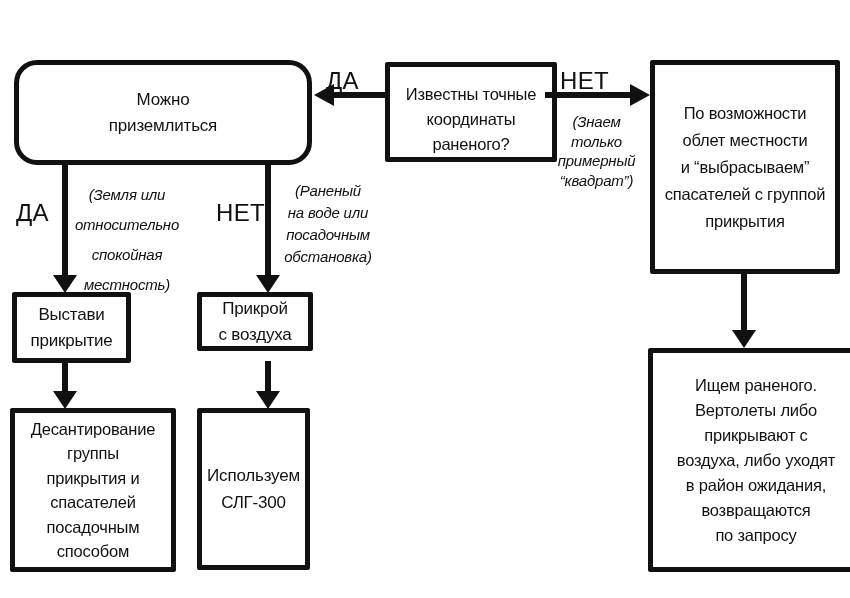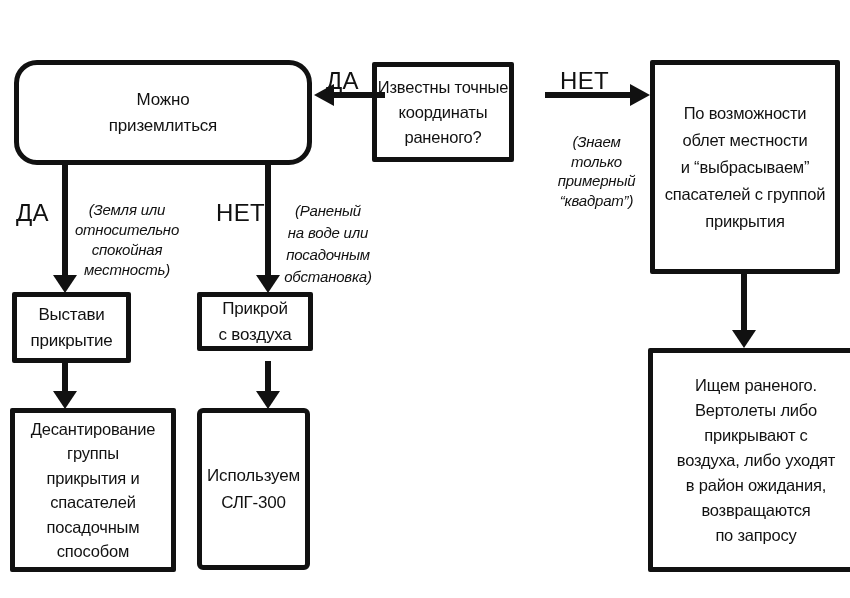--- a/index.html
+++ b/index.html
@@ -82,37 +82,36 @@
     letter-spacing: 0.3px;
   }
   .note {
     position: absolute;
     font-style: italic;
     font-size: 15px;
     line-height: 22px;
     text-align: center;
     white-space: pre-line;
     letter-spacing: -0.2px;
-    margin-top: 20px;
   }
   .note.compact {
     line-height: 19.5px;
   }
 </style>
 </head>
 <body>
 
 <div id="stage">
 
   <div class="node" style="left:14px; top:60px; width:298px; height:105px;border-radius:23px;">
     <div class="node-text">Можно
 приземлиться</div>
   </div>
 
-  <div class="node" style="left:372px; top:62px; width:142px; height:100px;">
+  <div class="node" style="left:385px; top:62px; width:172px; height:100px;align-items:flex-end;">
     <div class="node-text" style="font-size:16.5px; line-height:25px;">Известны точные
 координаты
 раненого?</div>
   </div>
 
   <div class="node" style="left:650px; top:60px; width:190px; height:214px;">
     <div class="node-text small roomy">По возможности
 облет местности
 и “выбрасываем”
 спасателей с группой
@@ -131,21 +130,21 @@
 
   <div class="node" style="left:10px; top:408px; width:166px; height:164px;">
     <div class="node-text tight">Десантирование
 группы
 прикрытия и
 спасателей
 посадочным
 способом</div>
   </div>
 
-  <div class="node" style="left:197px; top:408px; width:113px; height:162px;border-radius:6px;">
+  <div class="node" style="left:197px; top:408px; width:113px; height:162px;">
     <div class="node-text roomy">Используем
 СЛГ-300</div>
   </div>
 
   <div class="node" style="left:648px; top:348px; width:216px; height:224px;">
     <div class="node-text small">Ищем раненого.
 Вертолеты либо
 прикрывают с
 воздуха, либо уходят
 в район ожидания,
@@ -161,21 +160,21 @@
   <div class="tri right" style="left:630px; top:84px;"></div>
   <div class="branch-label" style="left:560px; top:67px; width:55px;">НЕТ</div>
   <div class="note compact" style="left:544px; top:112px; width:105px;">(Знаем
 только
 примерный
 “квадрат”)</div>
 
   <div class="vline" style="left:62px; top:163px; height:114px;"></div>
   <div class="tri down" style="left:53px; top:275px;"></div>
   <div class="branch-label" style="left:16px; top:199px; width:52px;">ДА</div>
-  <div class="note" style="left:72px; top:180px; width:110px; line-height:20px;">(Земля или
+  <div class="note" style="left:72px; top:180px; width:110px; line-height:30px;">(Земля или
 относительно
 спокойная
 местность)</div>
 
   <div class="vline" style="left:265px; top:163px; height:114px;"></div>
   <div class="tri down" style="left:256px; top:275px;"></div>
   <div class="branch-label" style="left:216px; top:199px; width:52px;">НЕТ</div>
   <div class="note" style="left:272px; top:180px; width:112px;">(Раненый
 на воде или
 посадочным

